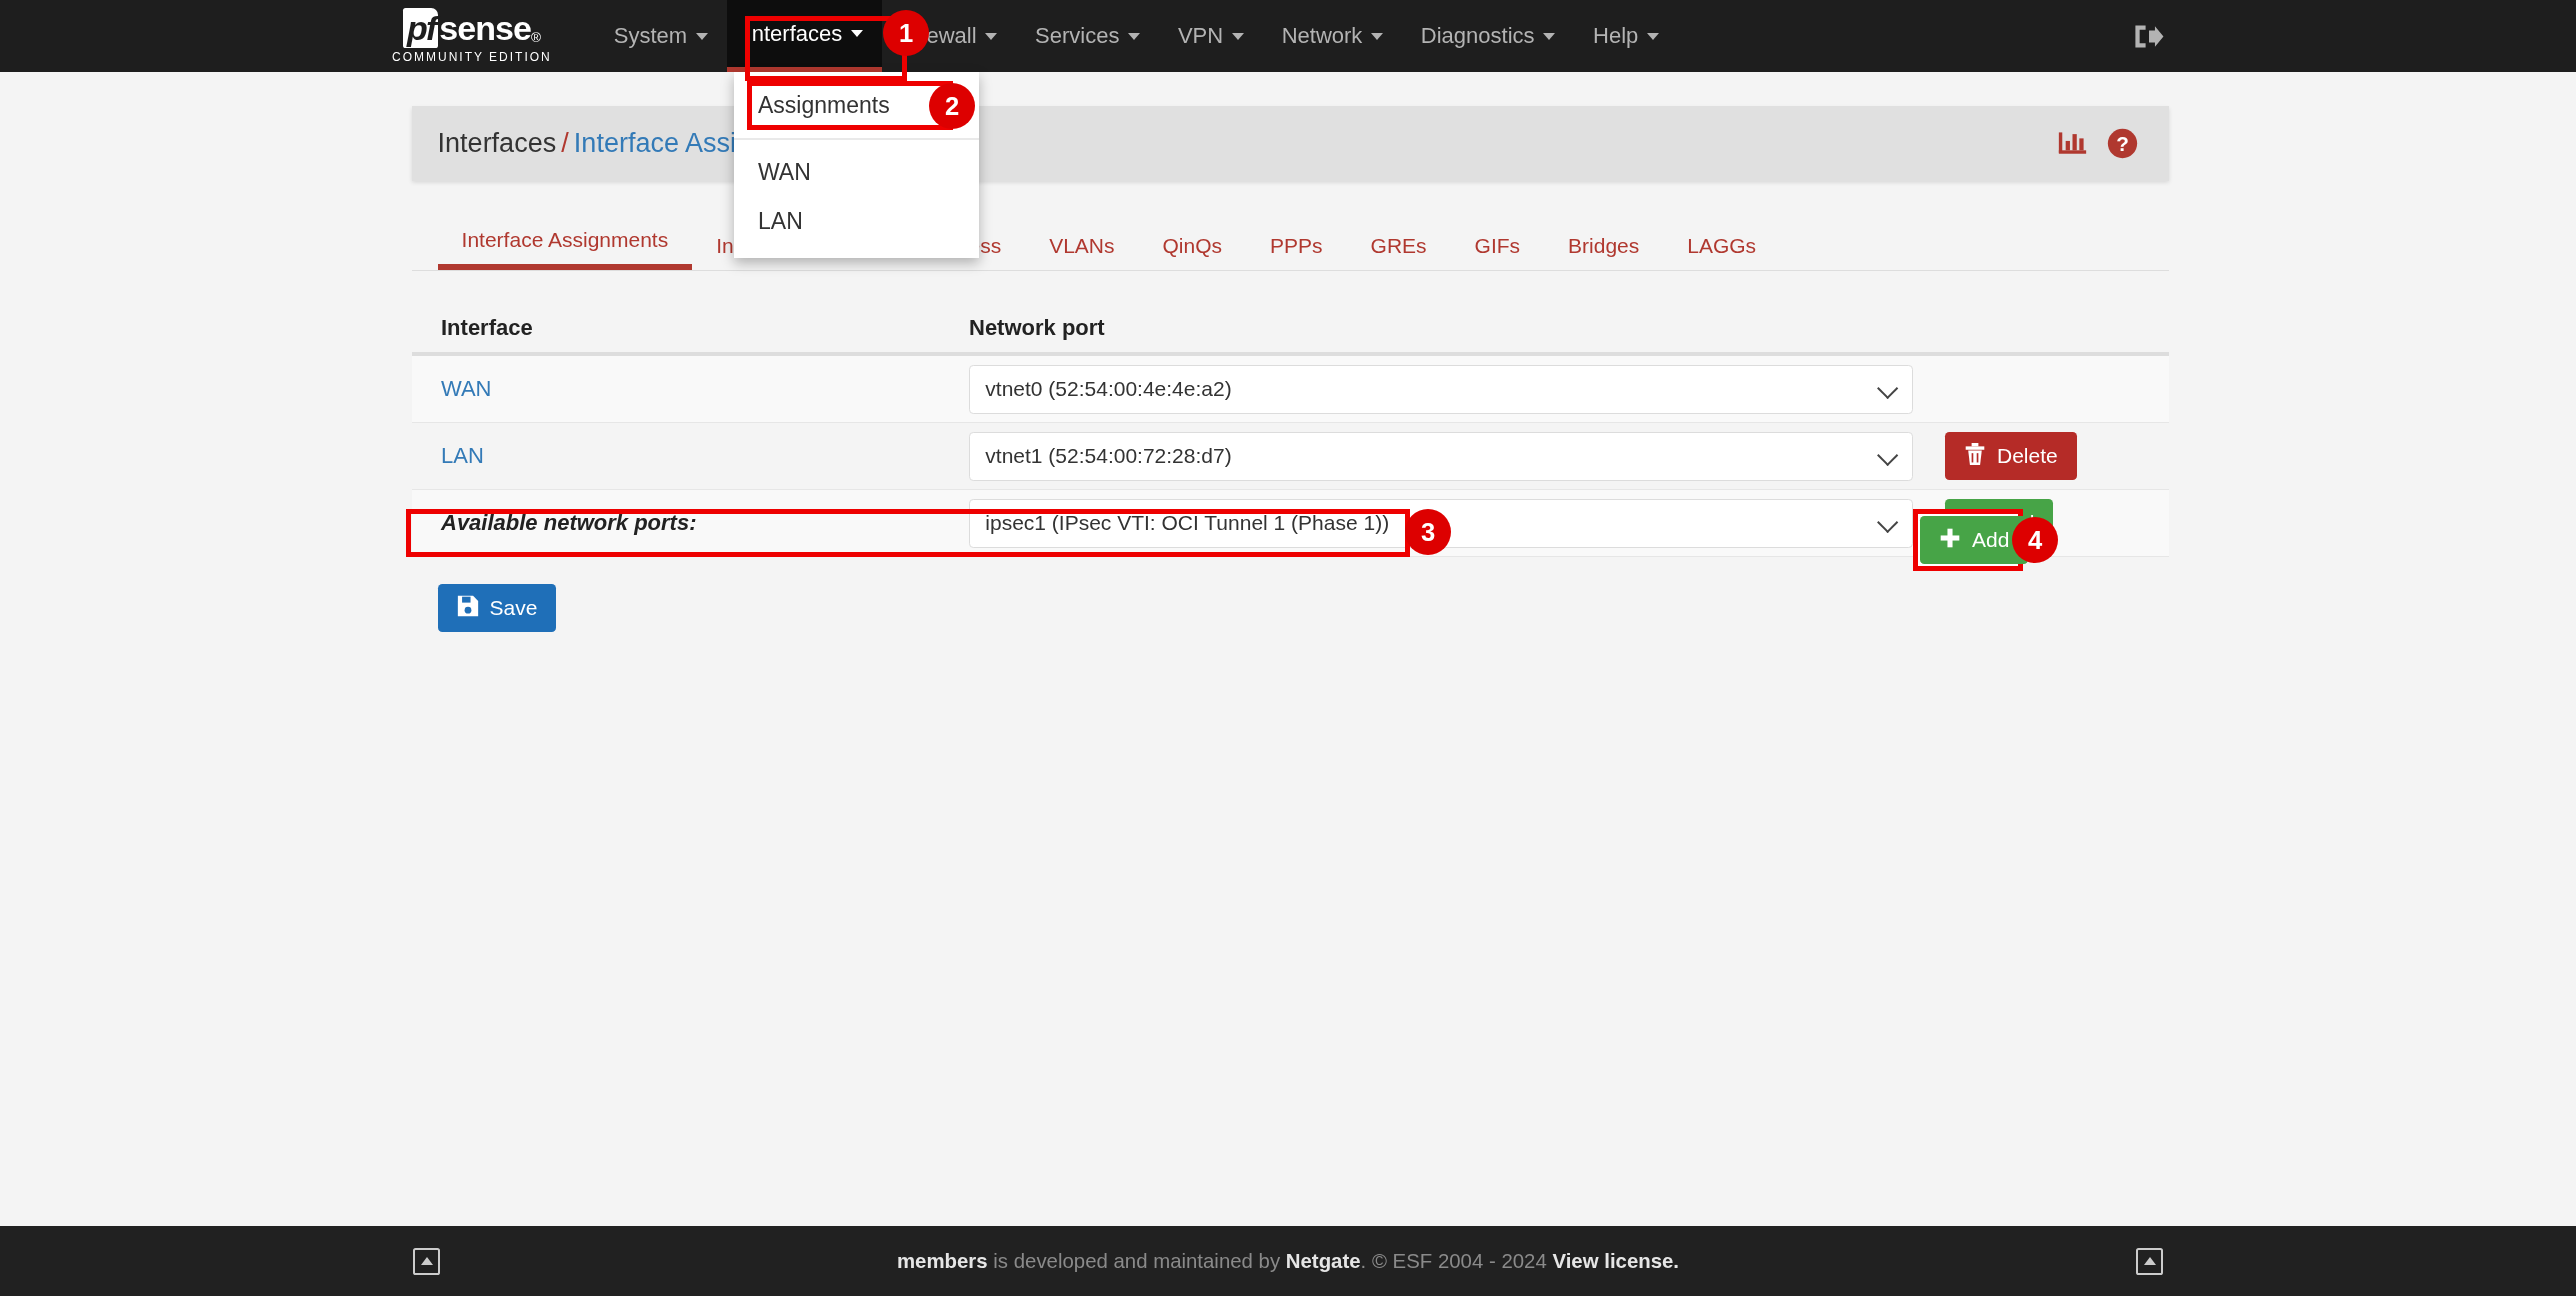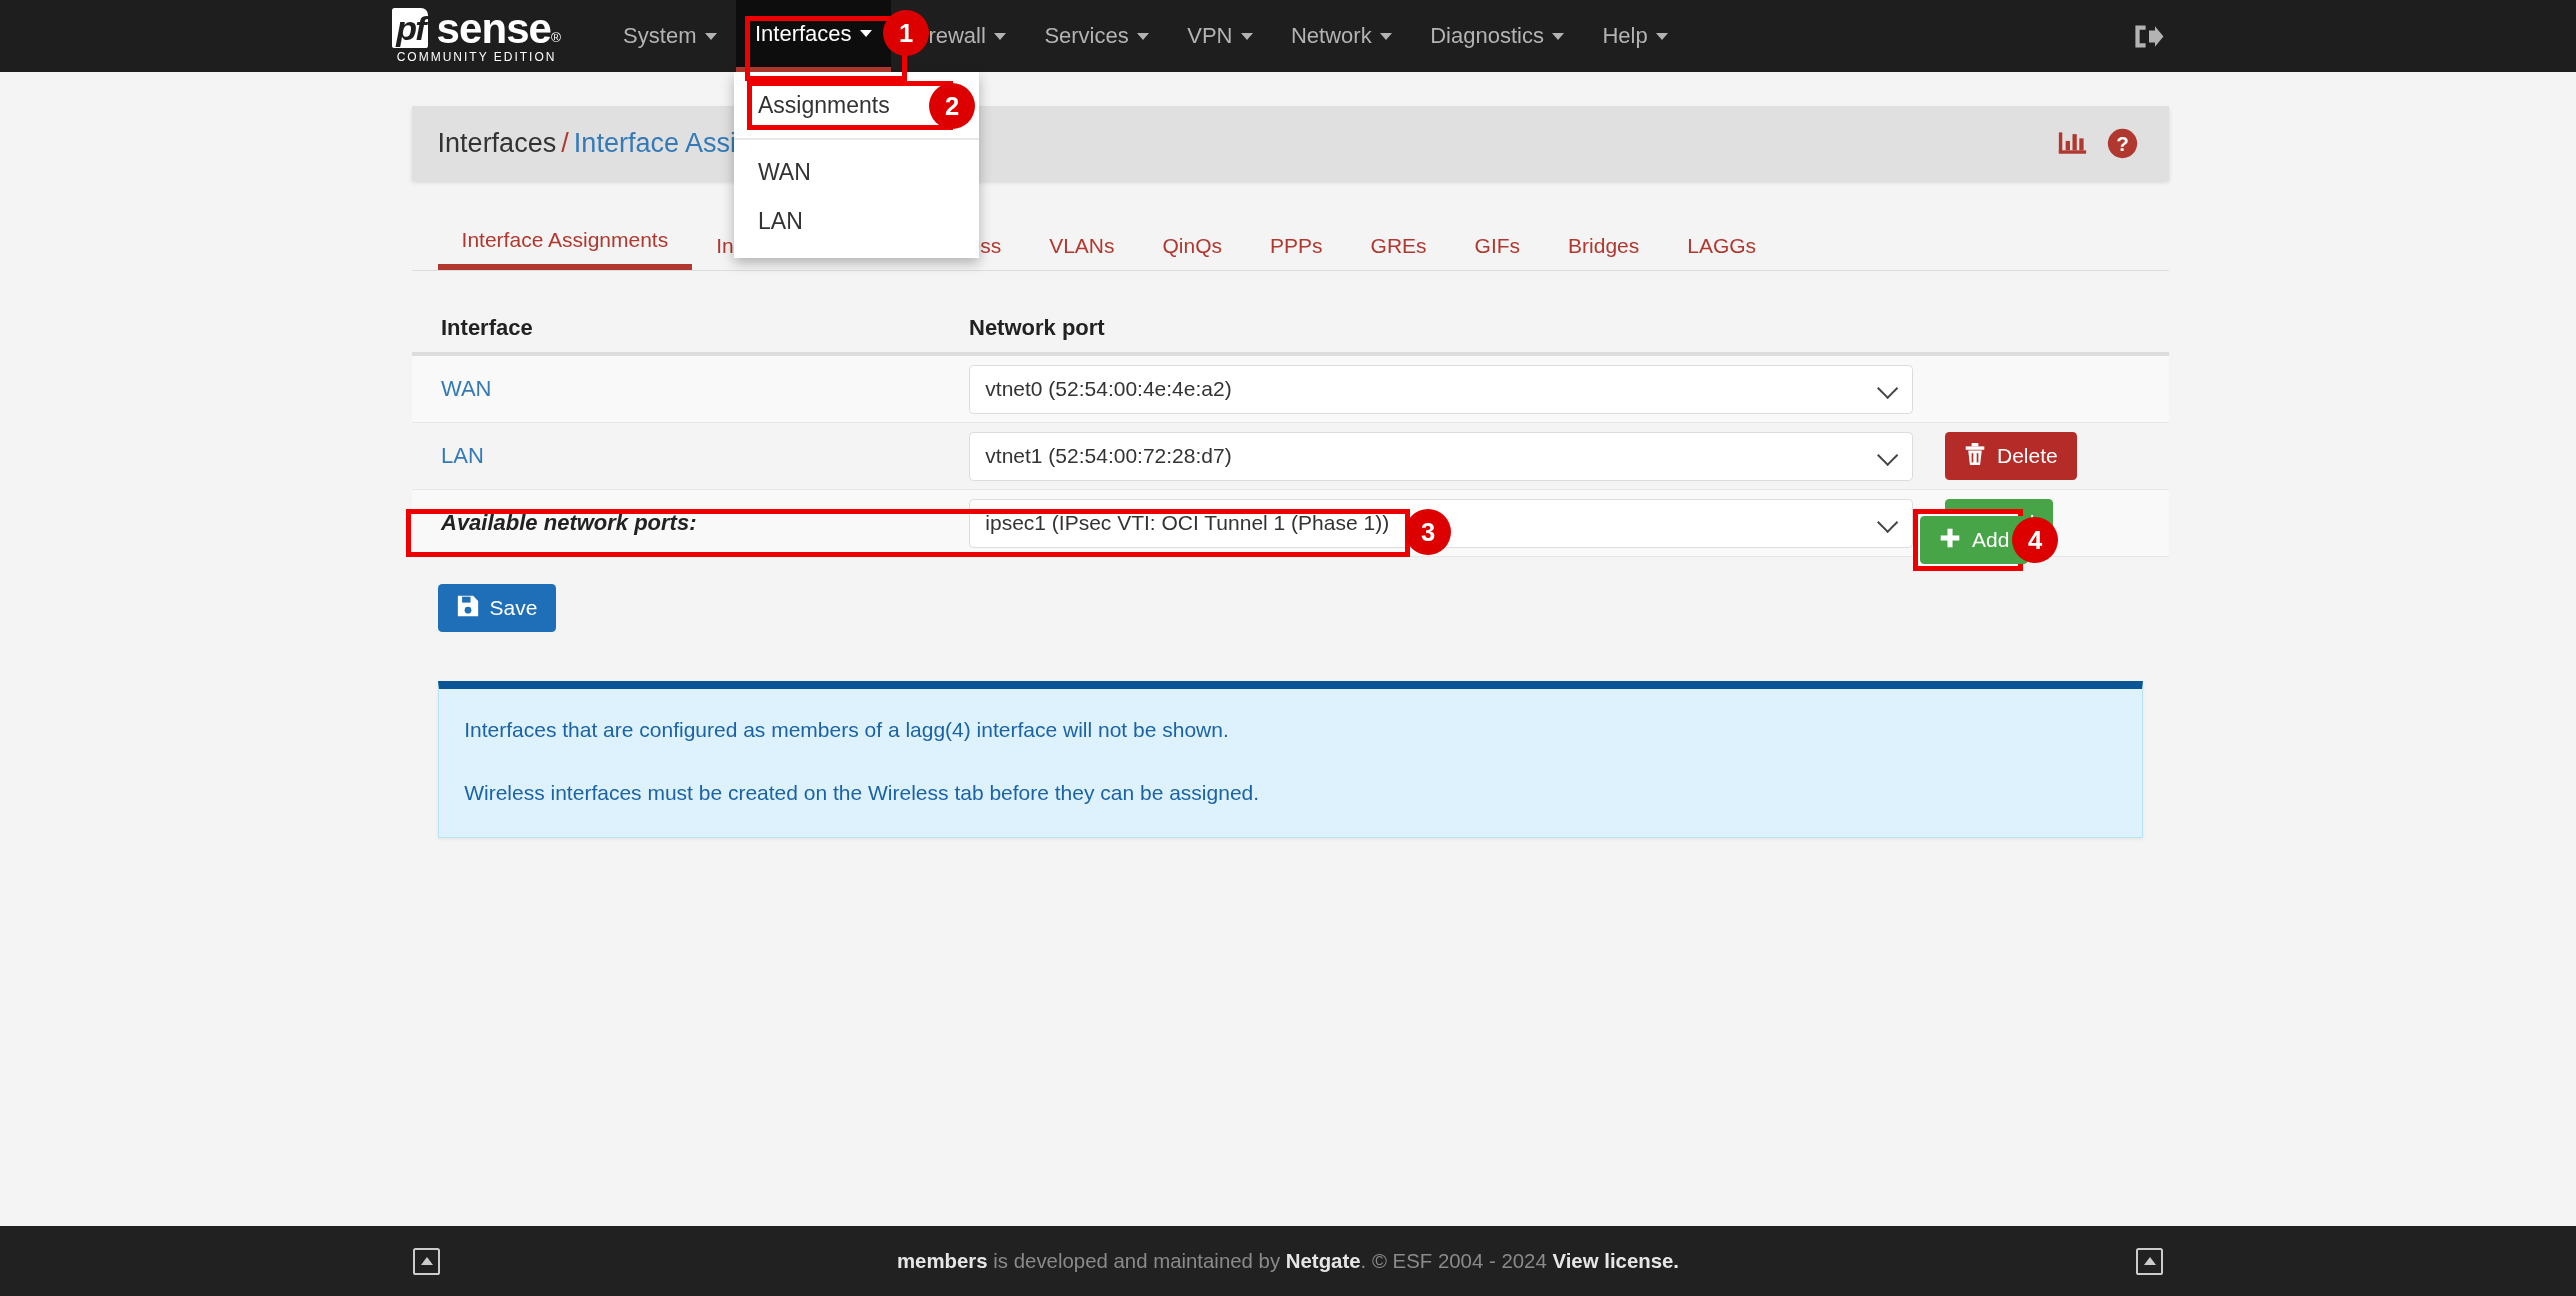--- a/index.html
+++ b/index.html
@@ -28,22 +28,22 @@
   .brand-logo { display: flex; align-items: center; }
   .pf-box {
     background: #ffffff; color: #1e1e1e;
     font-weight: bold; font-style: italic;
     font-size: 34px; line-height: 37px;
     padding: 1.7px 2.6px 1.7px 4.3px;
     letter-spacing: -1.7px;
     border-radius: 2.6px 6.8px 2.6px 2.6px;
   }
   .sense-txt {
-    color: #ffffff; font-weight: bold; font-size: 42px;
-    line-height: 37px; letter-spacing: -0.9px; margin-left: 0.9px; padding-left: 8px;
+    color: #ffffff; font-weight: bold; font-size: 34px;
+    line-height: 37px; letter-spacing: -0.9px; margin-left: 0.9px;
   }
   .sense-dot { color:#fff; font-size:13.6px; align-self:flex-end; margin-bottom:3.4px;}
   .brand-sub {
     color: #ffffff; font-size: 12px; letter-spacing: 2px;
     margin-top: 1.7px; font-weight: normal;
   }
   .nav-items { display: flex; align-items: center; height: 84px; }
   .nav-item {
     color: #b3b3b3; font-size: 22px;
     padding: 0 19px; height: 72px;
@@ -375,24 +375,20 @@
     <span>
       <svg width="22" height="22" viewBox="0 0 26 26">
         <path d="M1 1 H19 L25 7 V25 H1 Z" fill="#ffffff"></path>
         <rect x="6" y="2" width="10" height="7" fill="#1f6fb8"></rect>
         <circle cx="13" cy="18" r="4" fill="#1f6fb8"></circle>
       </svg>
     </span>
     <span>Save</span>
   </button>
 
-  <div class="infobox">
-    <p>Interfaces that are configured as members of a lagg(4) interface will not be shown.</p>
-    <p>Wireless interfaces must be created on the Wireless tab before they can be assigned.</p>
-  </div>
 
 </div>
 
 <div class="dropdown">
   <div class="dropdown-item">Assignments</div>
   <div class="dropdown-divider"></div>
   <div class="dropdown-item">WAN</div>
   <div class="dropdown-item">LAN</div>
 </div>
 

